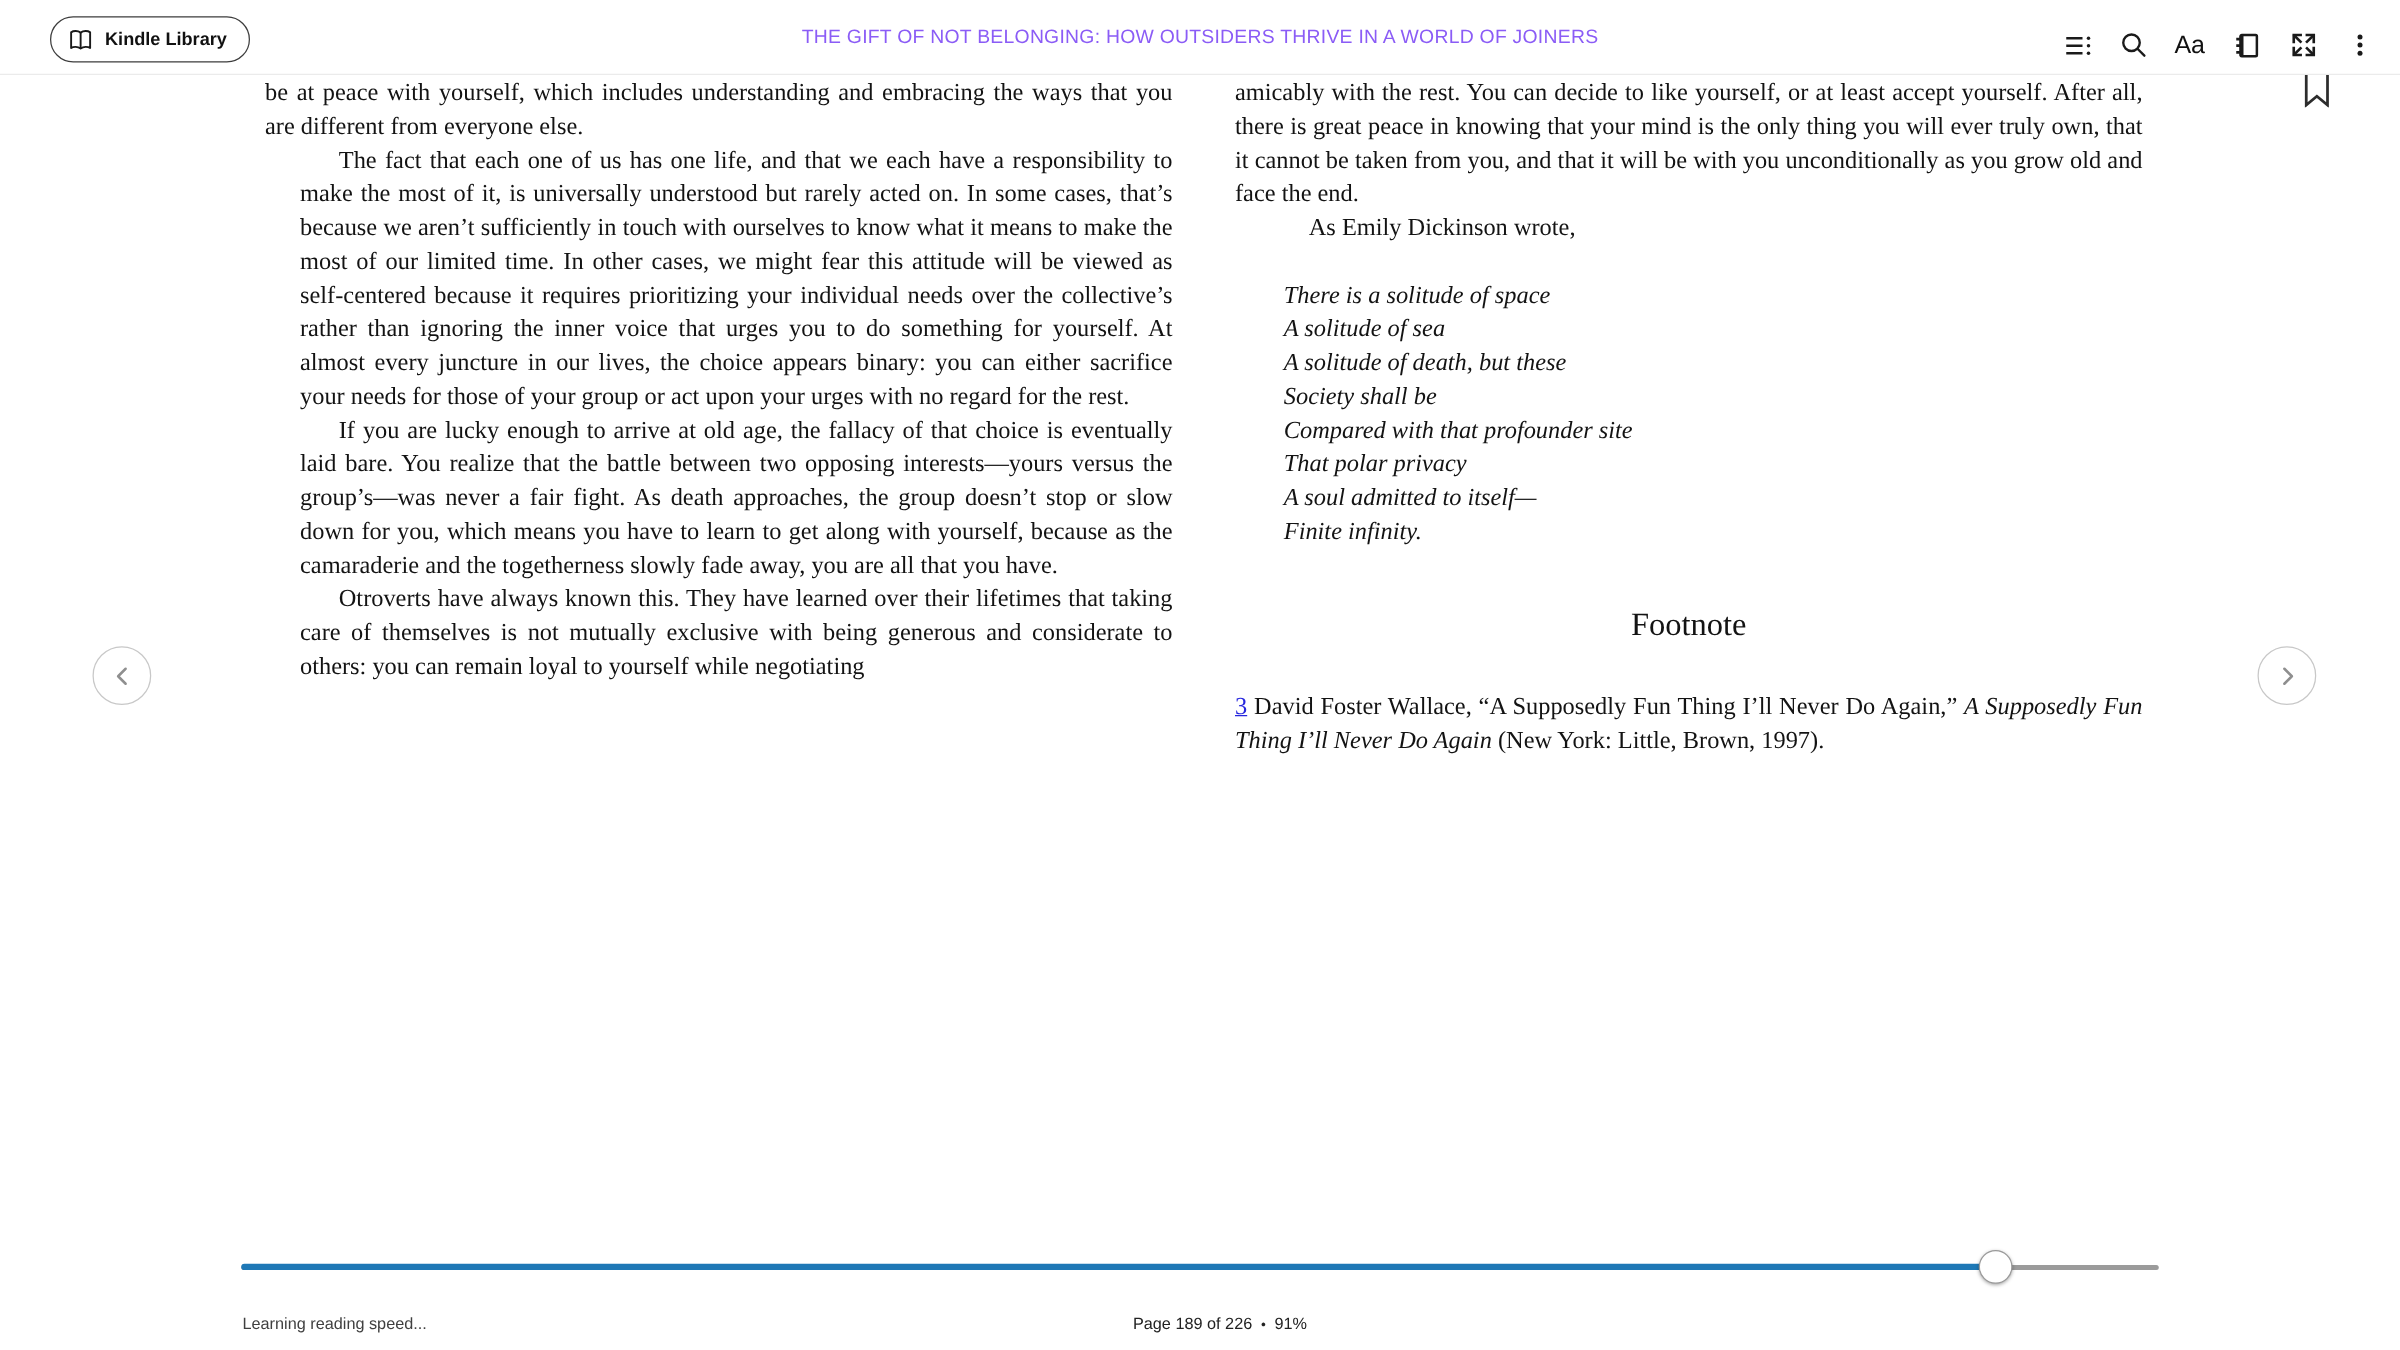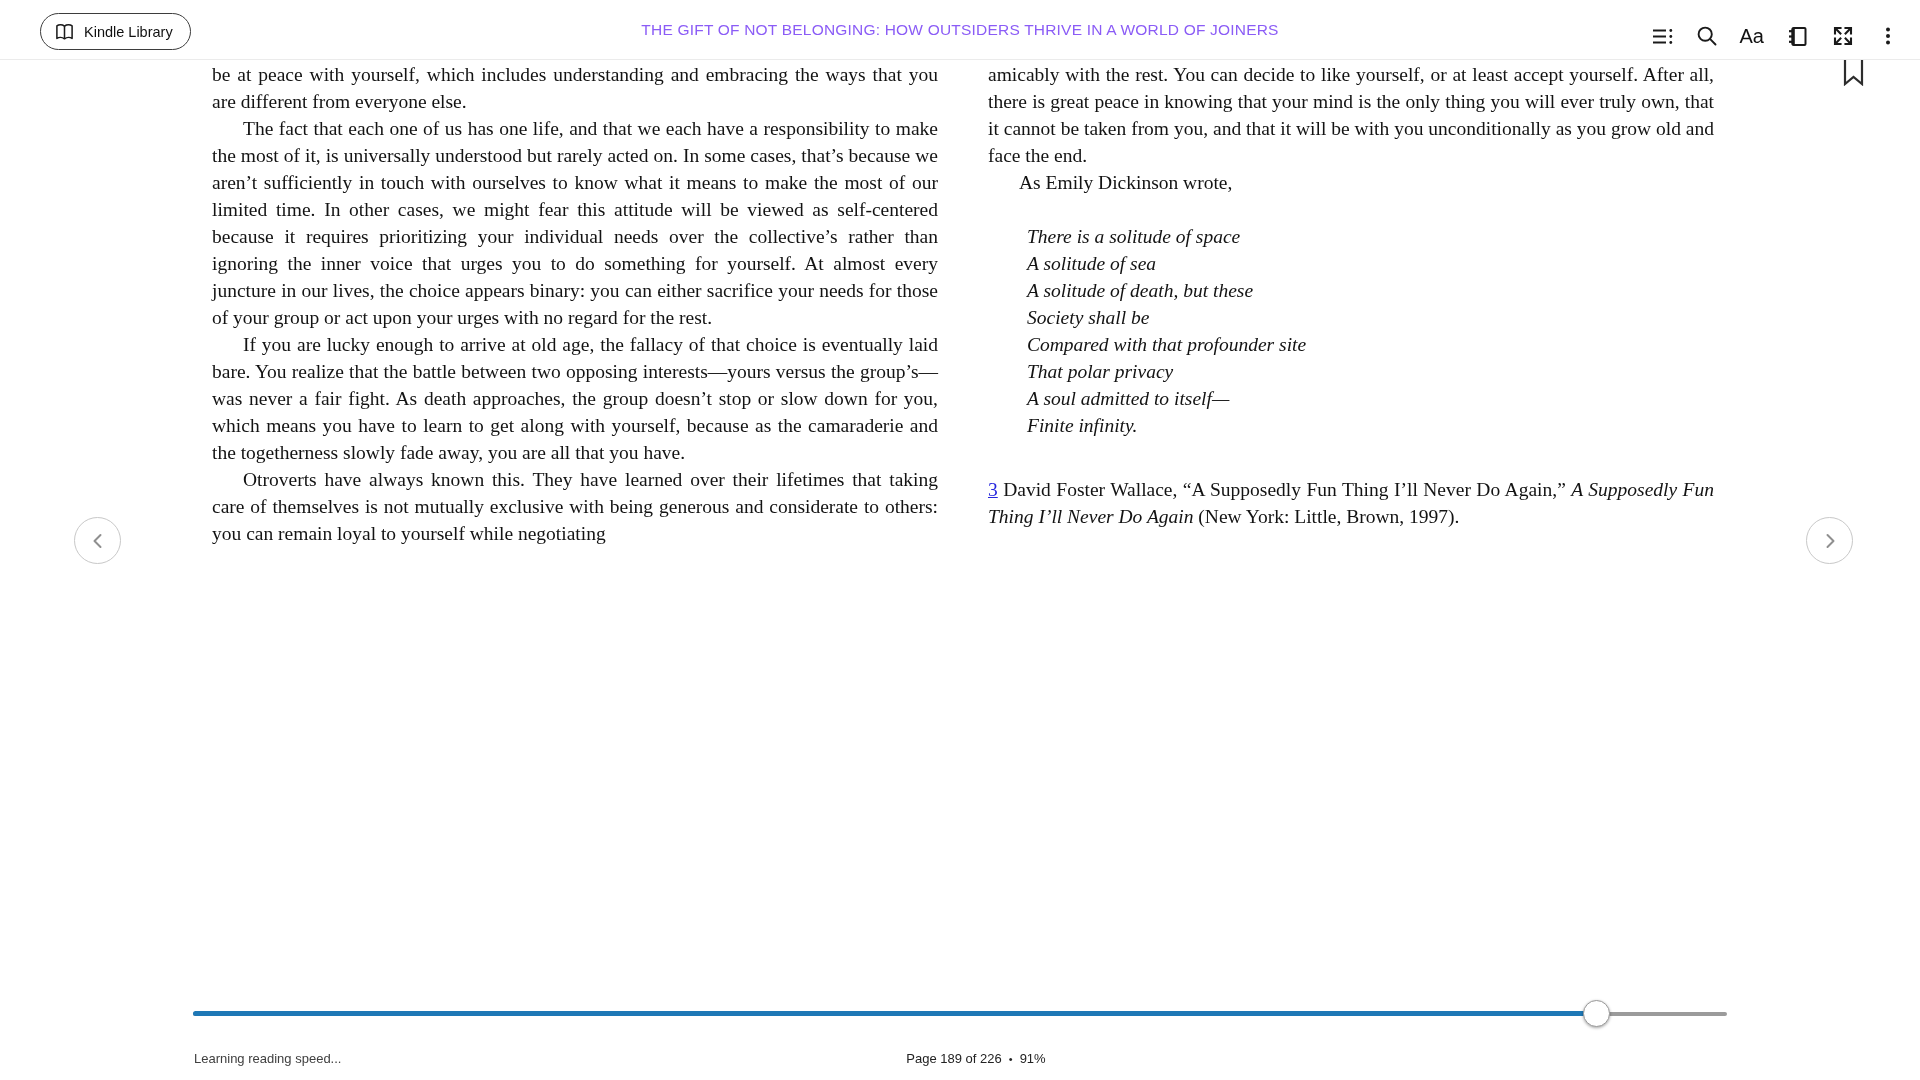--- a/index.html
+++ b/index.html
@@ -24,20 +24,21 @@
     position: absolute; left: 40px; top: 13px;
     height: 37px;
     display: flex; align-items: center; gap: 9px;
     padding: 0 17px 0 13px;
     background: #fff;
     border: 1.4px solid #3d3d3d;
     border-radius: 19px;
     font-family: "Liberation Sans", sans-serif;
     font-size: 14.5px; color: #111;
     cursor: pointer;
+    font-weight: bold;
   }
   .book-title {
     position: absolute; left: 200px; right: 200px; top: 0; height: 60px;
     display: flex; align-items: center; justify-content: center;
     font-size: 15.5px; color: #8b5cf6; letter-spacing: 0.2px;
     white-space: nowrap;
   }
   .topbar-icons {
     position: absolute; right: 16px; top: 0; height: 72px;
     display: flex; align-items: center; gap: 12px;
@@ -61,21 +62,21 @@
     display: flex; gap: 50px;
   }
   .col { width: 726px; }
   .col p {
     margin: 0;
     font-family: "Liberation Serif", serif;
     font-size: 19.5px; line-height: 27px;
     text-align: justify;
     color: #131313;
   }
-  .col p.indent { text-indent: 31px; }
+  .col p.indent { text-indent: 31px; margin-left: 28px; }
   .poem {
     margin: 27px 0 15px 39px;
     font-family: "Liberation Serif", serif;
     font-style: italic;
     font-size: 19.5px; line-height: 27px;
     color: #131313;
   }
   .footnote-heading {
     margin: 46px 0 0 0;
     font-family: "Liberation Serif", serif;
@@ -230,20 +231,21 @@
       <div>There is a solitude of space</div>
       <div>A solitude of sea</div>
       <div>A solitude of death, but these</div>
       <div>Society shall be</div>
       <div>Compared with that profounder site</div>
       <div>That polar privacy</div>
       <div>A soul admitted to itself—</div>
       <div>Finite infinity.</div>
     </div>
 
+    <h2 class="footnote-heading">Footnote</h2>
 
     <p class="footnote">
       <a class="fn-link">3</a><span> David Foster Wallace, “A Supposedly Fun Thing I’ll Never Do Again,” </span><i>A Supposedly Fun Thing I’ll Never Do Again</i><span> (New York: Little, Brown, 1997).</span>
     </p>
   </div>
 </main>
 
 <button class="nav-btn nav-prev">
   <span>
     <svg width="22" height="22" viewBox="0 0 22 22" fill="none" stroke="#8f8f8f" stroke-width="2" stroke-linecap="round" stroke-linejoin="round">

